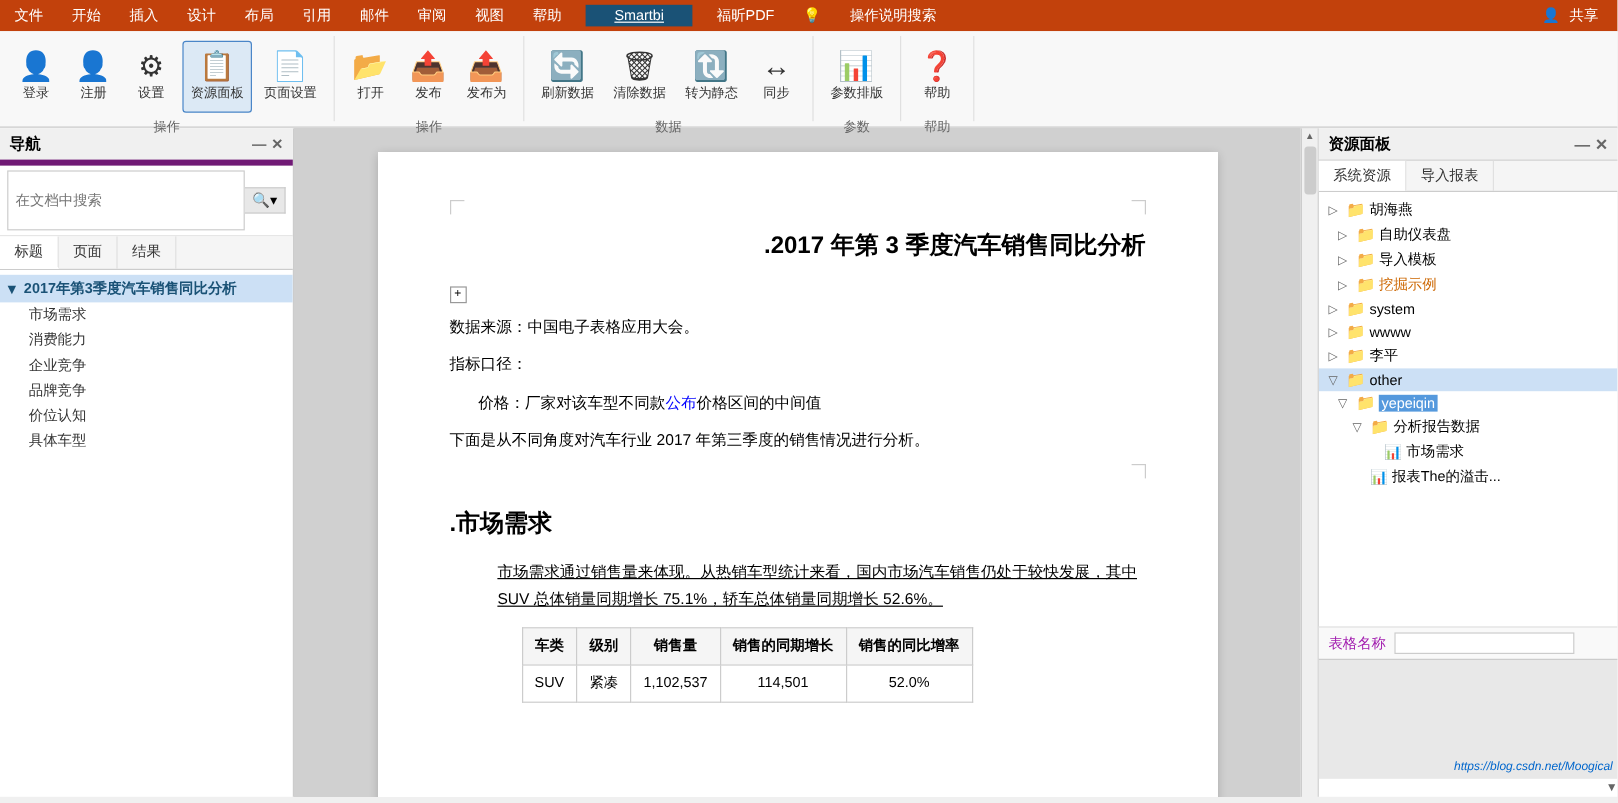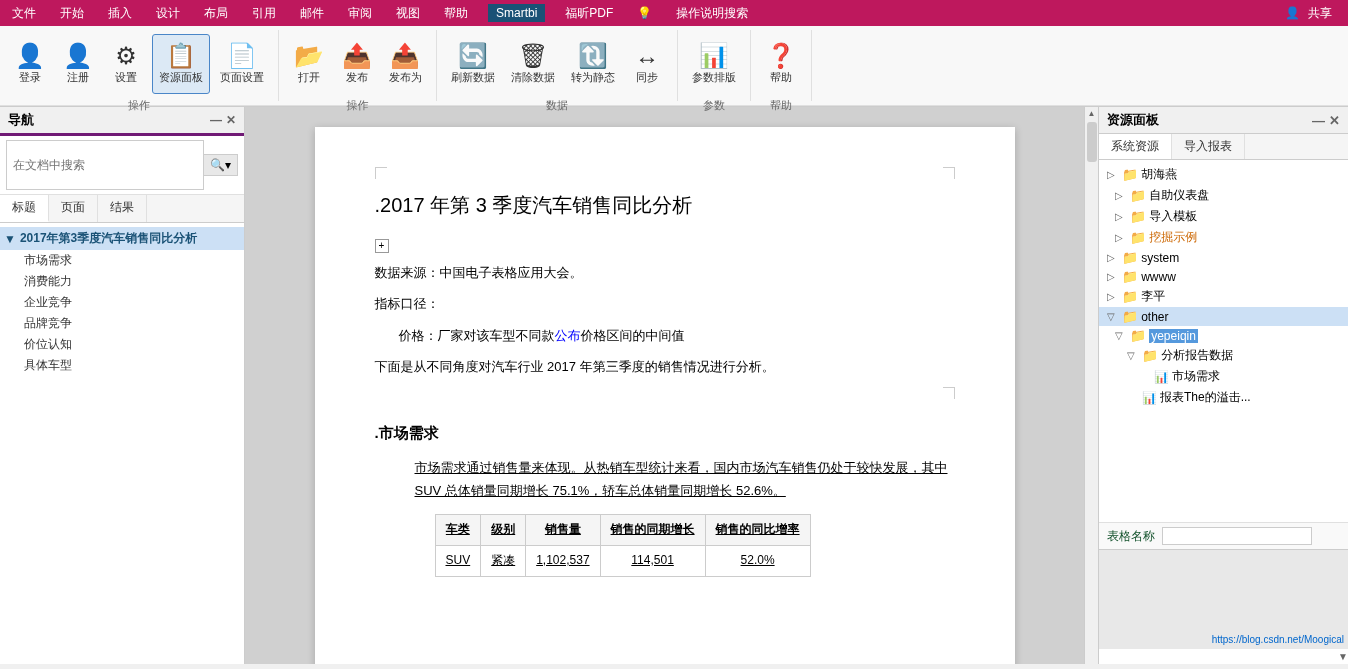--- a/index.html
+++ b/index.html
@@ -1,31 +1,31 @@
 <!DOCTYPE html>
 <html><head>
   <meta charset="utf-8">
   <style>
     * { box-sizing: border-box; margin: 0; padding: 0; font-family: 'Microsoft YaHei', SimSun, sans-serif; }
     body { width: 1348px; height: 669px; overflow: hidden; background: #f0f0f0; font-size: 12px; }
 
     
     .menu-bar {
-      background: #be185d;
+      background: #c2410c;
       color: white;
       display: flex;
       align-items: center;
       height: 26px;
       padding: 0 8px;
       font-size: 12px;
       gap: 16px;
       justify-content: center;
     }
     .menu-bar span { cursor: pointer; padding: 2px 4px; }
-    .menu-smartbi { background: #1a5276 !important; padding: 2px 8px !important; }
+    .menu-smartbi { background: #1a5276 !important; padding: 2px 24px !important; text-decoration: underline; }
 
     
     .toolbar {
       background: #f8f8f8;
       border-bottom: 1px solid #ccc;
       display: flex;
       flex-direction: column;
     }
     .toolbar-top {
       display: flex;
@@ -88,21 +88,21 @@
       display: flex;
       flex-direction: column;
       flex-shrink: 0;
     }
     .nav-header {
       display: flex;
       align-items: center;
       justify-content: space-between;
       padding: 4px 8px;
       background: #f0f0f0;
-      border-bottom: 3px solid #701a75;
+      border-bottom: 5px solid #701a75;
       font-size: 13px;
       font-weight: bold;
     }
     .nav-header-btns { display: flex; gap: 4px; }
     .nav-header-btn { cursor: pointer; color: #666; font-size: 12px; }
     .nav-search {
       padding: 4px 6px;
       border-bottom: 1px solid #e0e0e0;
       display: flex;
       align-items: center;
@@ -176,37 +176,36 @@
       width: 700px;
       min-height: 560px;
       padding: 40px 60px;
       box-shadow: 0 2px 8px rgba(0,0,0,0.2);
       font-size: 13px;
       line-height: 1.8;
       color: #000;
     }
     .doc-title {
       font-size: 20px;
-      font-weight: normal;
+      font-weight: bold;
       margin-bottom: 16px;
-      text-align: left;
+      text-align: right;
     }
     .doc-section-title {
-      font-size: 15px;
+      font-size: 20px;
       font-weight: bold;
       margin: 20px 0 10px;
     }
     .doc-para { margin-bottom: 8px; }
     .doc-indent { padding-left: 24px; }
     .doc-link { color: blue; }
     .doc-table {
       border-collapse: collapse;
       margin-top: 8px;
       font-size: 12px;
-      text-decoration: underline;
     }
     .doc-table th, .doc-table td {
       border: 1px solid #ccc;
       padding: 4px 10px;
       text-align: center;
     }
     .doc-table th { background: #f5f5f5; font-weight: bold; }
     .expand-btn {
       display: inline-block;
       width: 14px;
@@ -271,29 +270,30 @@
     .res-indent2 { padding-left: 28px; }
     .res-indent3 { padding-left: 40px; }
     .expand-icon { font-size: 10px; color: #666; width: 12px; }
     .res-table-name {
       padding: 4px 8px;
       font-size: 12px;
       color: #333;
       border-top: 1px solid #e0e0e0;
       background: #f9f9f9;
     }
-    .res-table-name-label { color: #14532d; }
+    .res-table-name-label { color: #a21caf; }
     .res-preview {
       height: 100px;
       background: #e8e8e8;
       display: flex;
       align-items: flex-end;
       justify-content: flex-end;
       padding: 4px;
       border-top: 1px solid #ccc;
+      font-style: italic;
     }
     .res-preview-url {
       font-size: 10px;
       color: #0066cc;
     }
     .scrollbar-area {
       width: 14px;
       background: #f0f0f0;
       border-left: 1px solid #ccc;
       display: flex;

